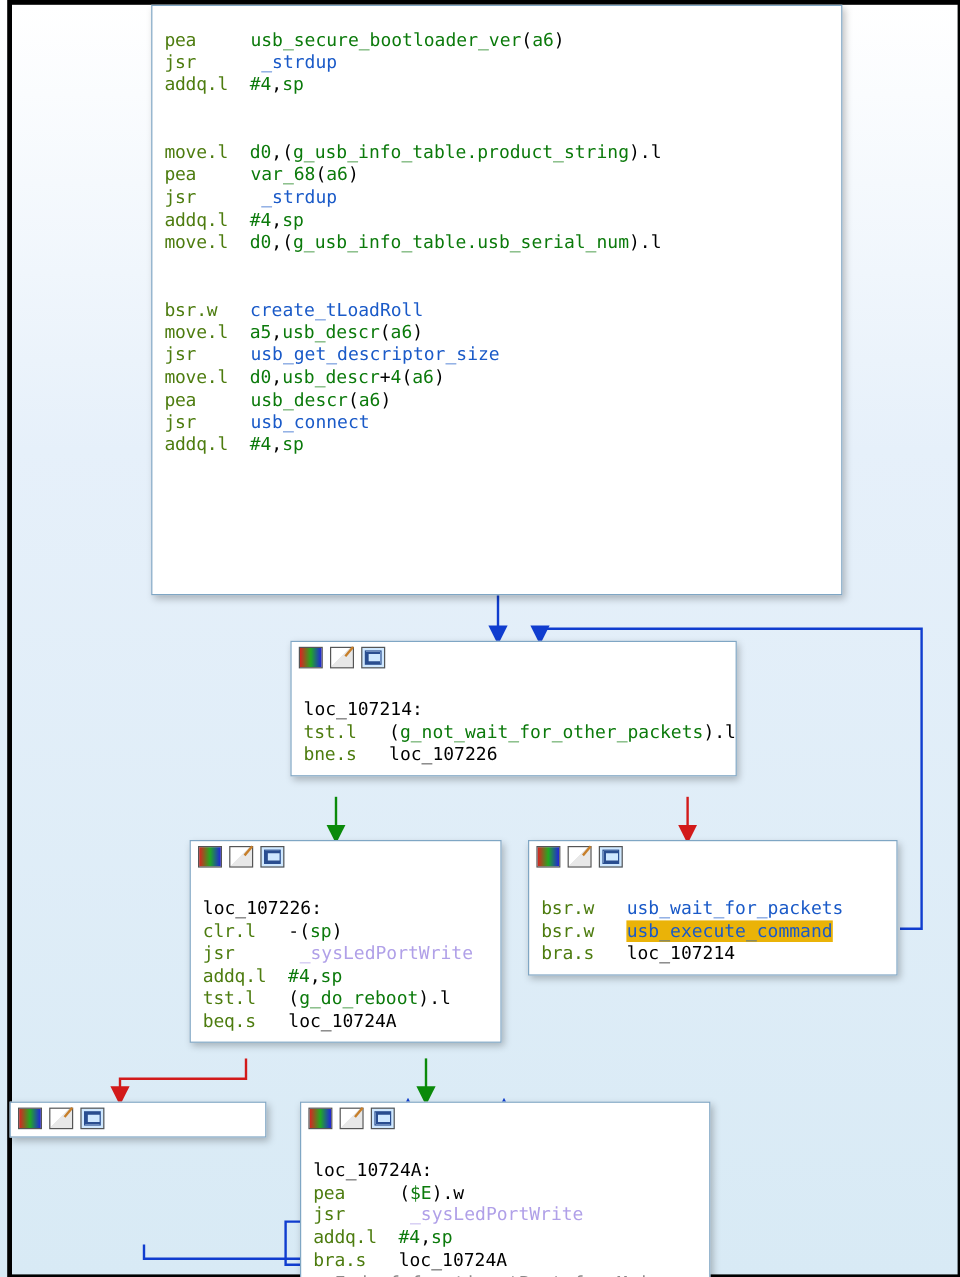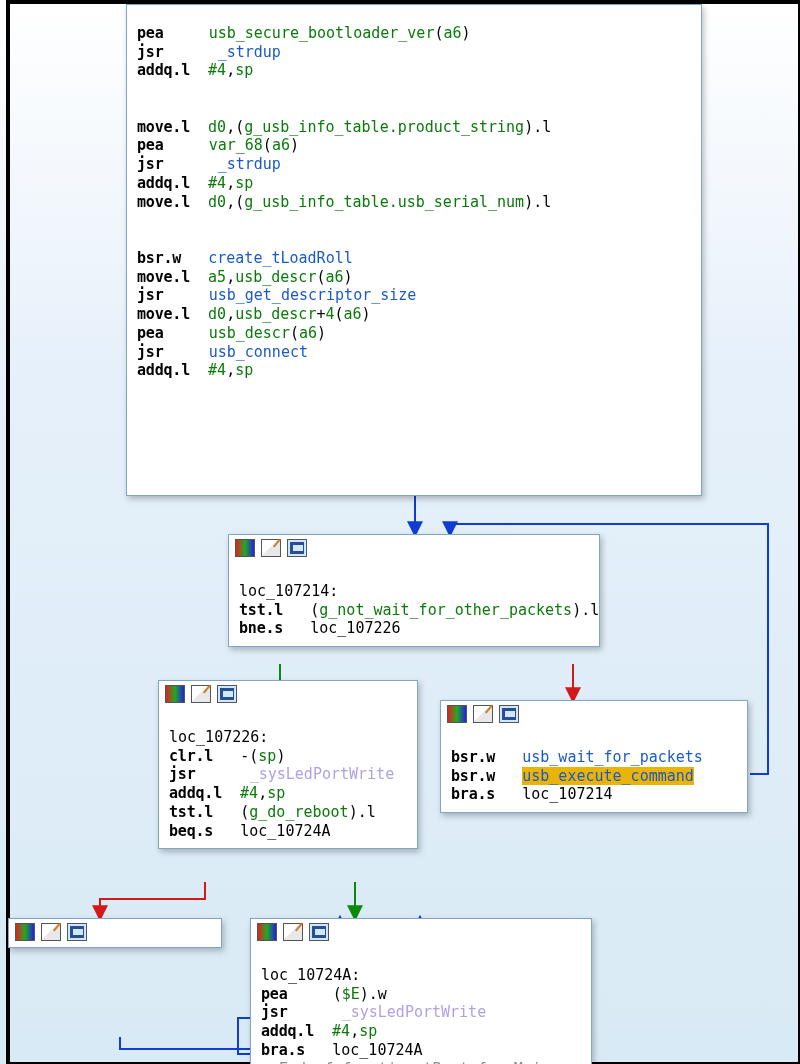--- a/index.html
+++ b/index.html
@@ -57,21 +57,21 @@
   .tb-grid::after{
     content:"";
     position:absolute;inset:2px;
     border:1px solid #2a4e90;
     box-shadow: 3px 3px 0 -1px #2a4e90 inset, 3px -3px 0 -1px #2a4e90 inset;
   }
   .code {
     padding: 0 8px 8px 10px;
     white-space: pre;
   }
-  .op { color:#000000; font-weight:700; letter-spacing:-.2px; }
+  .op { color:#4d7c0f; font-weight:400; letter-spacing:-.2px; }
   .id { color:#0b7a0b; }
   .num{ color:#0b7a0b; }
   .adr{ color:#000; }
   .lbl{ color:#000; }
   .fun{ color:#1a5ac8; }
   .funlp{ color:#b0a0e8; }
   .cmt{ color:#8a8a8a; }
   .hl { background:#eab308; }
   svg.connectors {
     position:absolute;
@@ -131,34 +131,34 @@
 <span class="op">bsr.w</span>   <span class="fun">create_tLoadRoll</span>
 <span class="op">move.l</span>  <span class="id">a5</span><span class="adr">,</span><span class="id">usb_descr</span><span class="adr">(</span><span class="id">a6</span><span class="adr">)</span>
 <span class="op">jsr</span>     <span class="fun">usb_get_descriptor_size</span>
 <span class="op">move.l</span>  <span class="id">d0</span><span class="adr">,</span><span class="id">usb_descr</span><span class="adr">+</span><span class="num">4</span><span class="adr">(</span><span class="id">a6</span><span class="adr">)</span>
 <span class="op">pea</span>     <span class="id">usb_descr</span><span class="adr">(</span><span class="id">a6</span><span class="adr">)</span>
 <span class="op">jsr</span>     <span class="fun">usb_connect</span>
 <span class="op">addq.l</span>  <span class="num">#4</span><span class="adr">,</span><span class="id">sp</span>
 </div>
 </div>
 
-<div class="node" style="left:218px;top:530px;width:370px;">
+<div class="node" style="left:232px;top:530px;width:370px;">
   <div class="titlebar">
     <span class="tb-icon tb-color"></span>
     <span class="tb-icon tb-paint"></span>
     <span class="tb-icon tb-grid"></span>
   </div>
   <div class="code">
 <span class="lbl">loc_107214:</span>
 <span class="op">tst.l</span>   <span class="adr">(</span><span class="id">g_not_wait_for_other_packets</span><span class="adr">).l</span>
 <span class="op">bne.s</span>   <span class="adr">loc_107226</span>
 </div>
 </div>
 
-<div class="node" style="left:148px;top:676px;width:258px;">
+<div class="node" style="left:148px;top:696px;width:258px;">
   <div class="titlebar">
     <span class="tb-icon tb-color"></span>
     <span class="tb-icon tb-paint"></span>
     <span class="tb-icon tb-grid"></span>
   </div>
   <div class="code">
 <span class="lbl">loc_107226:</span>
 <span class="op">clr.l</span>   <span class="adr">-(</span><span class="id">sp</span><span class="adr">)</span>
 <span class="op">jsr</span>      <span class="funlp">_sysLedPortWrite</span>
 <span class="op">addq.l</span>  <span class="num">#4</span><span class="adr">,</span><span class="id">sp</span>

